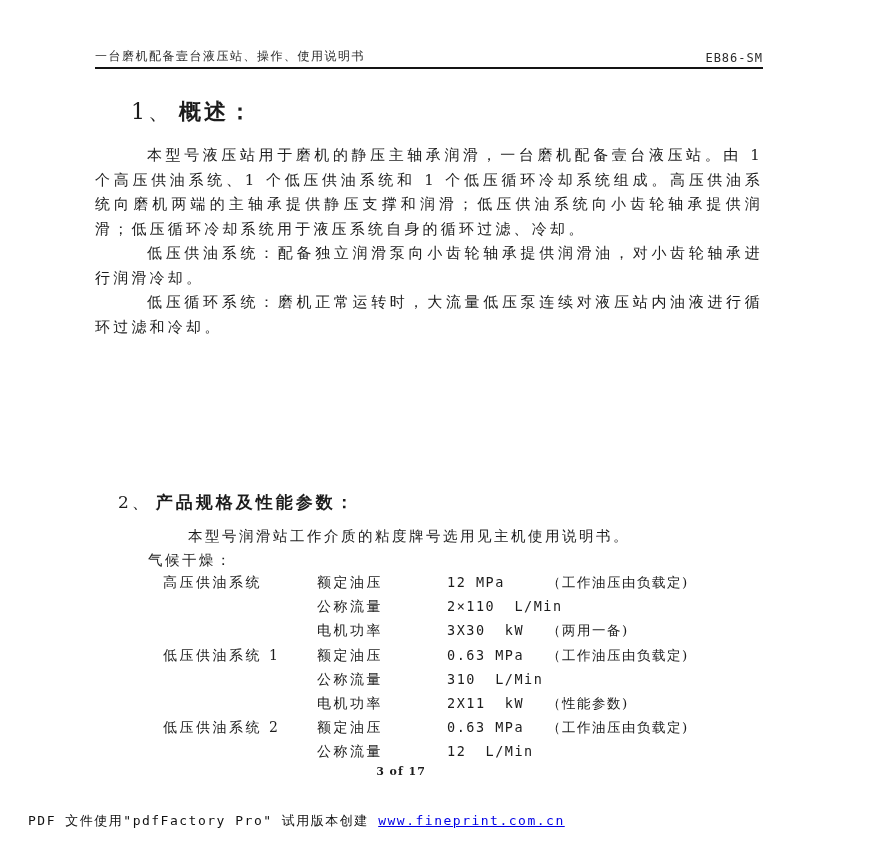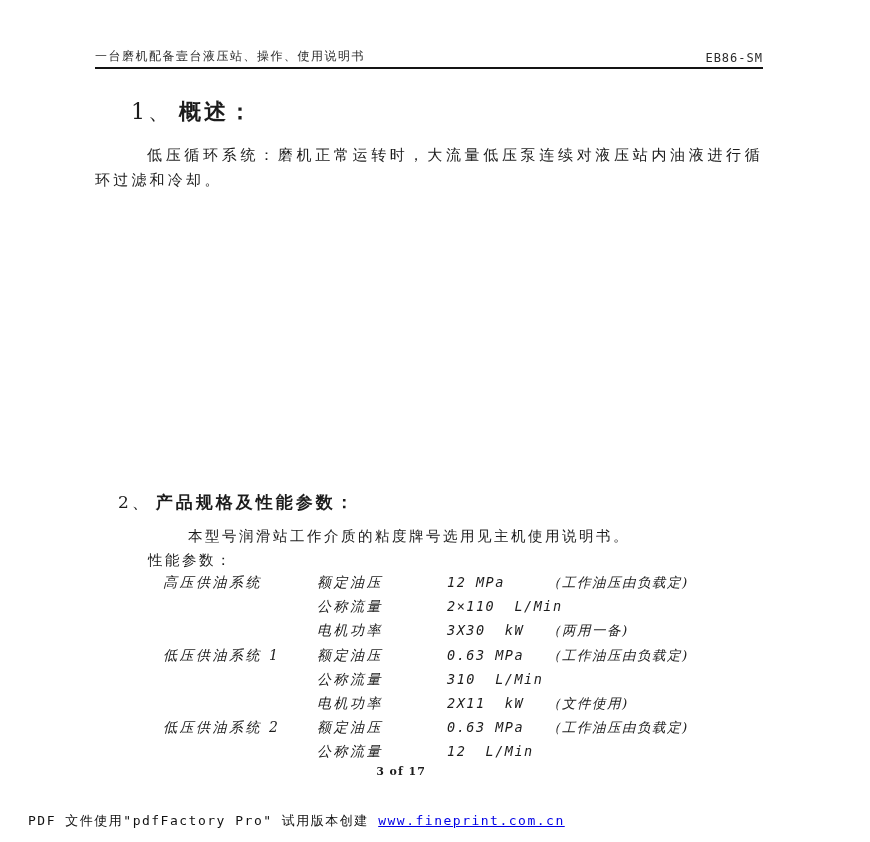--- a/index.html
+++ b/index.html
@@ -42,21 +42,21 @@
     position:absolute;left:148px;top:527px;
     font-size:14.5px;letter-spacing:2.5px;white-space:nowrap;margin-left:40px;
   }
   .s2-label{
     position:absolute;left:148px;top:551px;
     font-size:14.5px;letter-spacing:2.5px;white-space:nowrap;
   }
   .params{
     position:absolute;left:95px;top:572px;width:668px;
   }
-  .prow{position:relative;height:24.2px;font-style:italic;}
+  .prow{position:relative;height:24.2px;}
   .prow span{position:absolute;top:2px;white-space:pre;}
   .c1{left:68px;font-size:14px;letter-spacing:2.5px;}
   .c2{left:222px;font-size:14px;letter-spacing:2.5px;}
   .c3{left:352px;font-family:"DejaVu Sans Mono","Liberation Mono",monospace;font-size:13.5px;letter-spacing:1.5px;}
   .c4{left:452px;font-size:13.5px;letter-spacing:1.5px;}
   .page-number{
     position:absolute;left:95px;top:765px;width:612px;text-align:center;
     font-size:11px;font-weight:bold;letter-spacing:1px;
   }
   .pdf-footer{
@@ -75,29 +75,31 @@
   <span>一台磨机配备壹台液压站、操作、使用说明书</span>
   <span class="code">EB86-SM</span>
 </div>
 <div class="header-rule"></div>
 
 <div class="h1">
   <span class="num">1、</span><span class="ttl">概述：</span>
 </div>
 
 <div class="body-text">
+  <p>本型号液压站用于磨机的静压主轴承润滑，一台磨机配备壹台液压站。由 1 个高压供油系统、1 个低压供油系统和 1 个低压循环冷却系统组成。高压供油系统向磨机两端的主轴承提供静压支撑和润滑；低压供油系统向小齿轮轴承提供润滑；低压循环冷却系统用于液压系统自身的循环过滤、冷却。</p>
+  <p>低压供油系统：配备独立润滑泵向小齿轮轴承提供润滑油，对小齿轮轴承进行润滑冷却。</p>
   <p>低压循环系统：磨机正常运转时，大流量低压泵连续对液压站内油液进行循环过滤和冷却。</p>
 </div>
 
 <div class="h2">
   <span class="num">2、</span><span class="ttl">产品规格及性能参数：</span>
 </div>
 
 <div class="s2-intro">本型号润滑站工作介质的粘度牌号选用见主机使用说明书。</div>
-<div class="s2-label">性能参数：</div>
+<div class="s2-label">气候干燥：</div>
 
 <div class="params">
   <div class="prow">
     <span class="c1">高压供油系统</span>
     <span class="c2">额定油压</span>
     <span class="c3">12 MPa</span>
     <span class="c4">（工作油压由负载定)</span>
   </div>
   <div class="prow">
     <span class="c1"></span>
@@ -120,21 +122,21 @@
   <div class="prow">
     <span class="c1"></span>
     <span class="c2">公称流量</span>
     <span class="c3">310  L/Min</span>
     <span class="c4"></span>
   </div>
   <div class="prow">
     <span class="c1"></span>
     <span class="c2">电机功率</span>
     <span class="c3">2X11  kW</span>
-    <span class="c4">（文件使用)</span>
+    <span class="c4">（性能参数)</span>
   </div>
   <div class="prow">
     <span class="c1">低压供油系统 2</span>
     <span class="c2">额定油压</span>
     <span class="c3">0.63 MPa</span>
     <span class="c4">（工作油压由负载定)</span>
   </div>
   <div class="prow">
     <span class="c1"></span>
     <span class="c2">公称流量</span>

